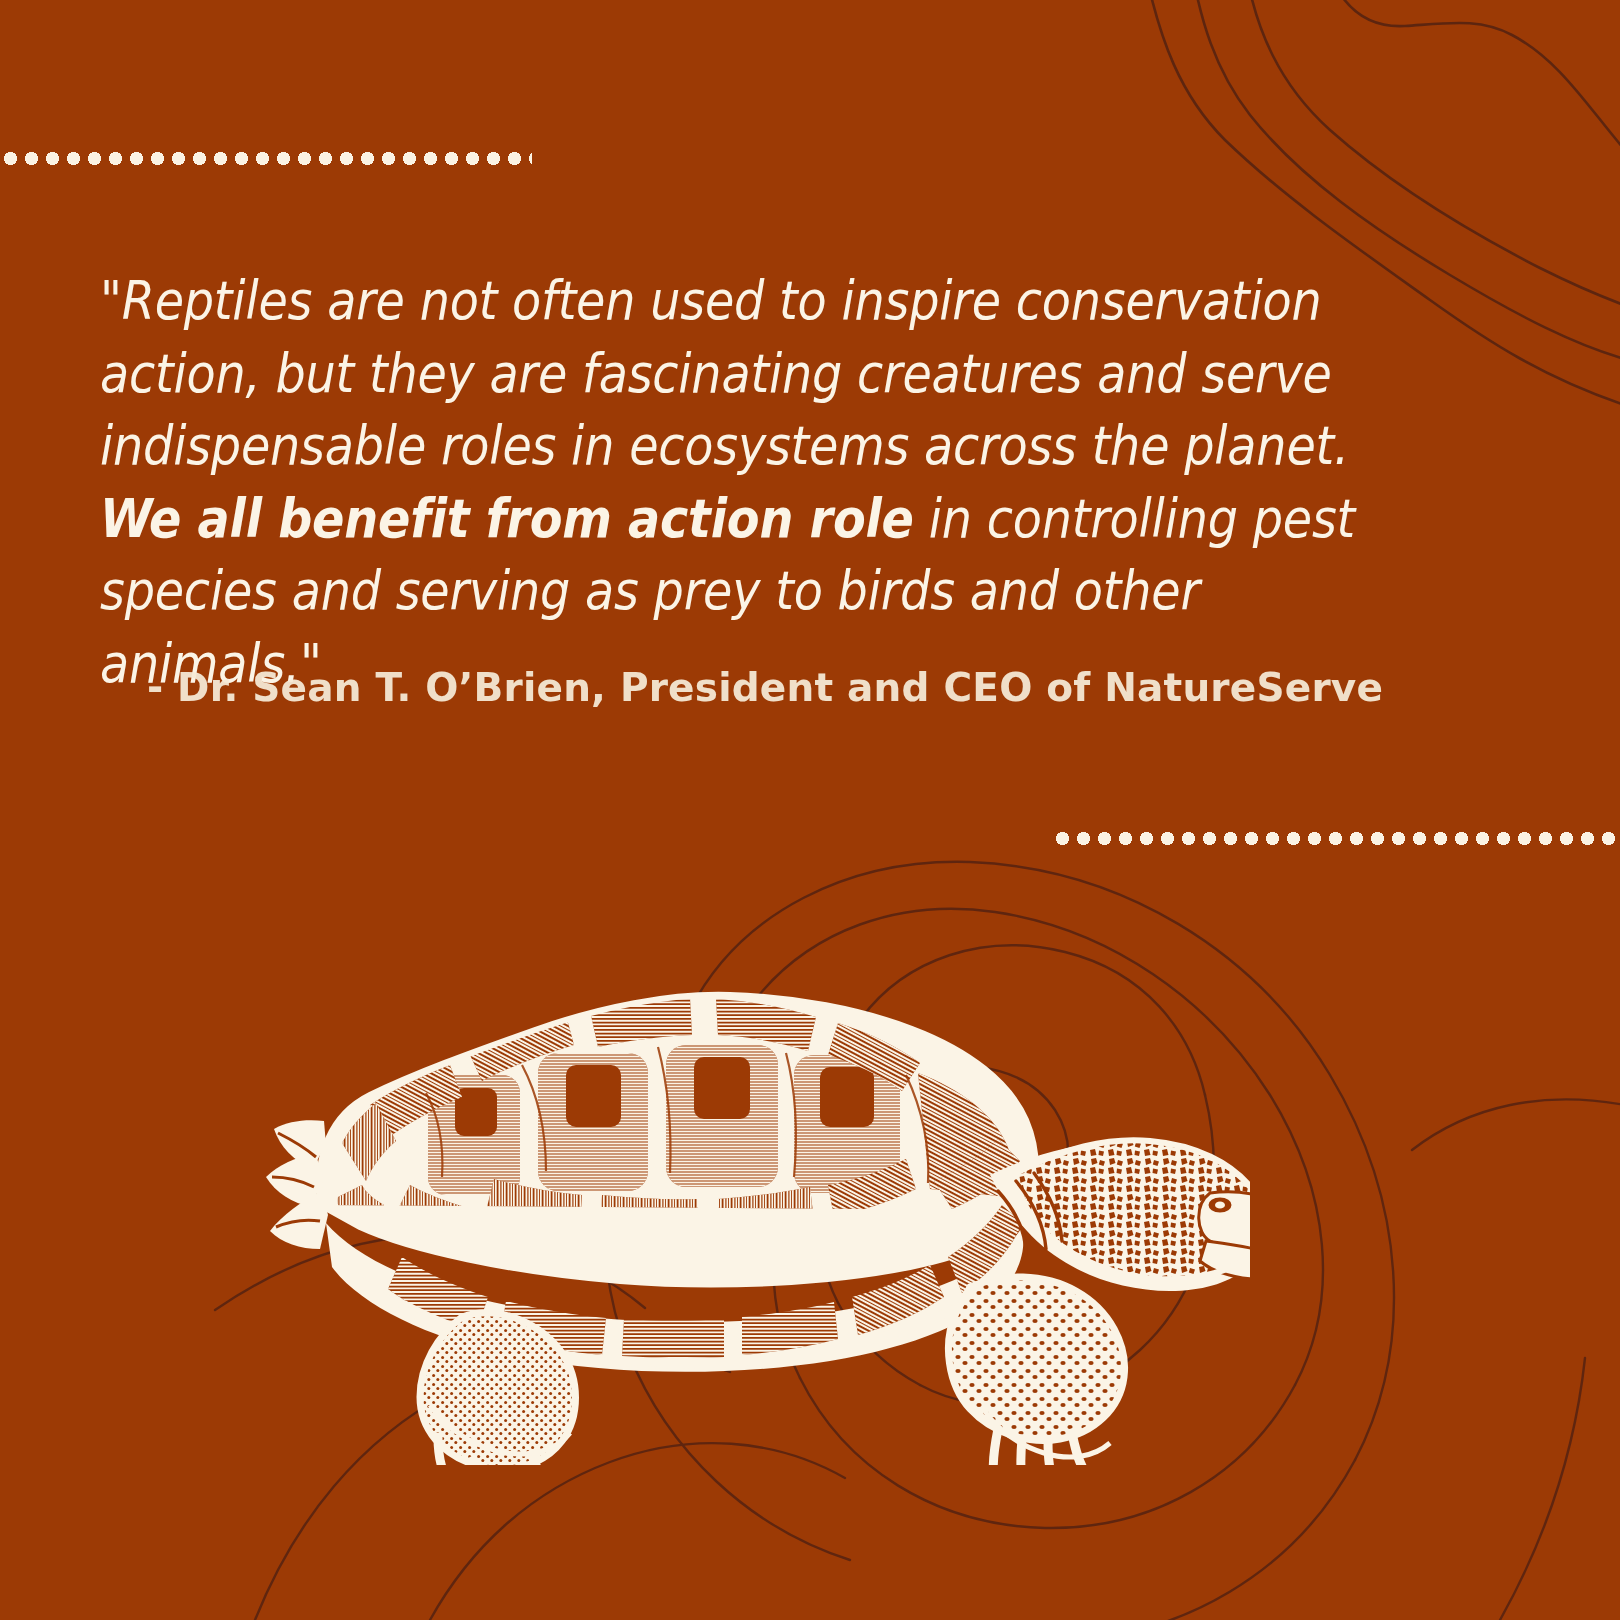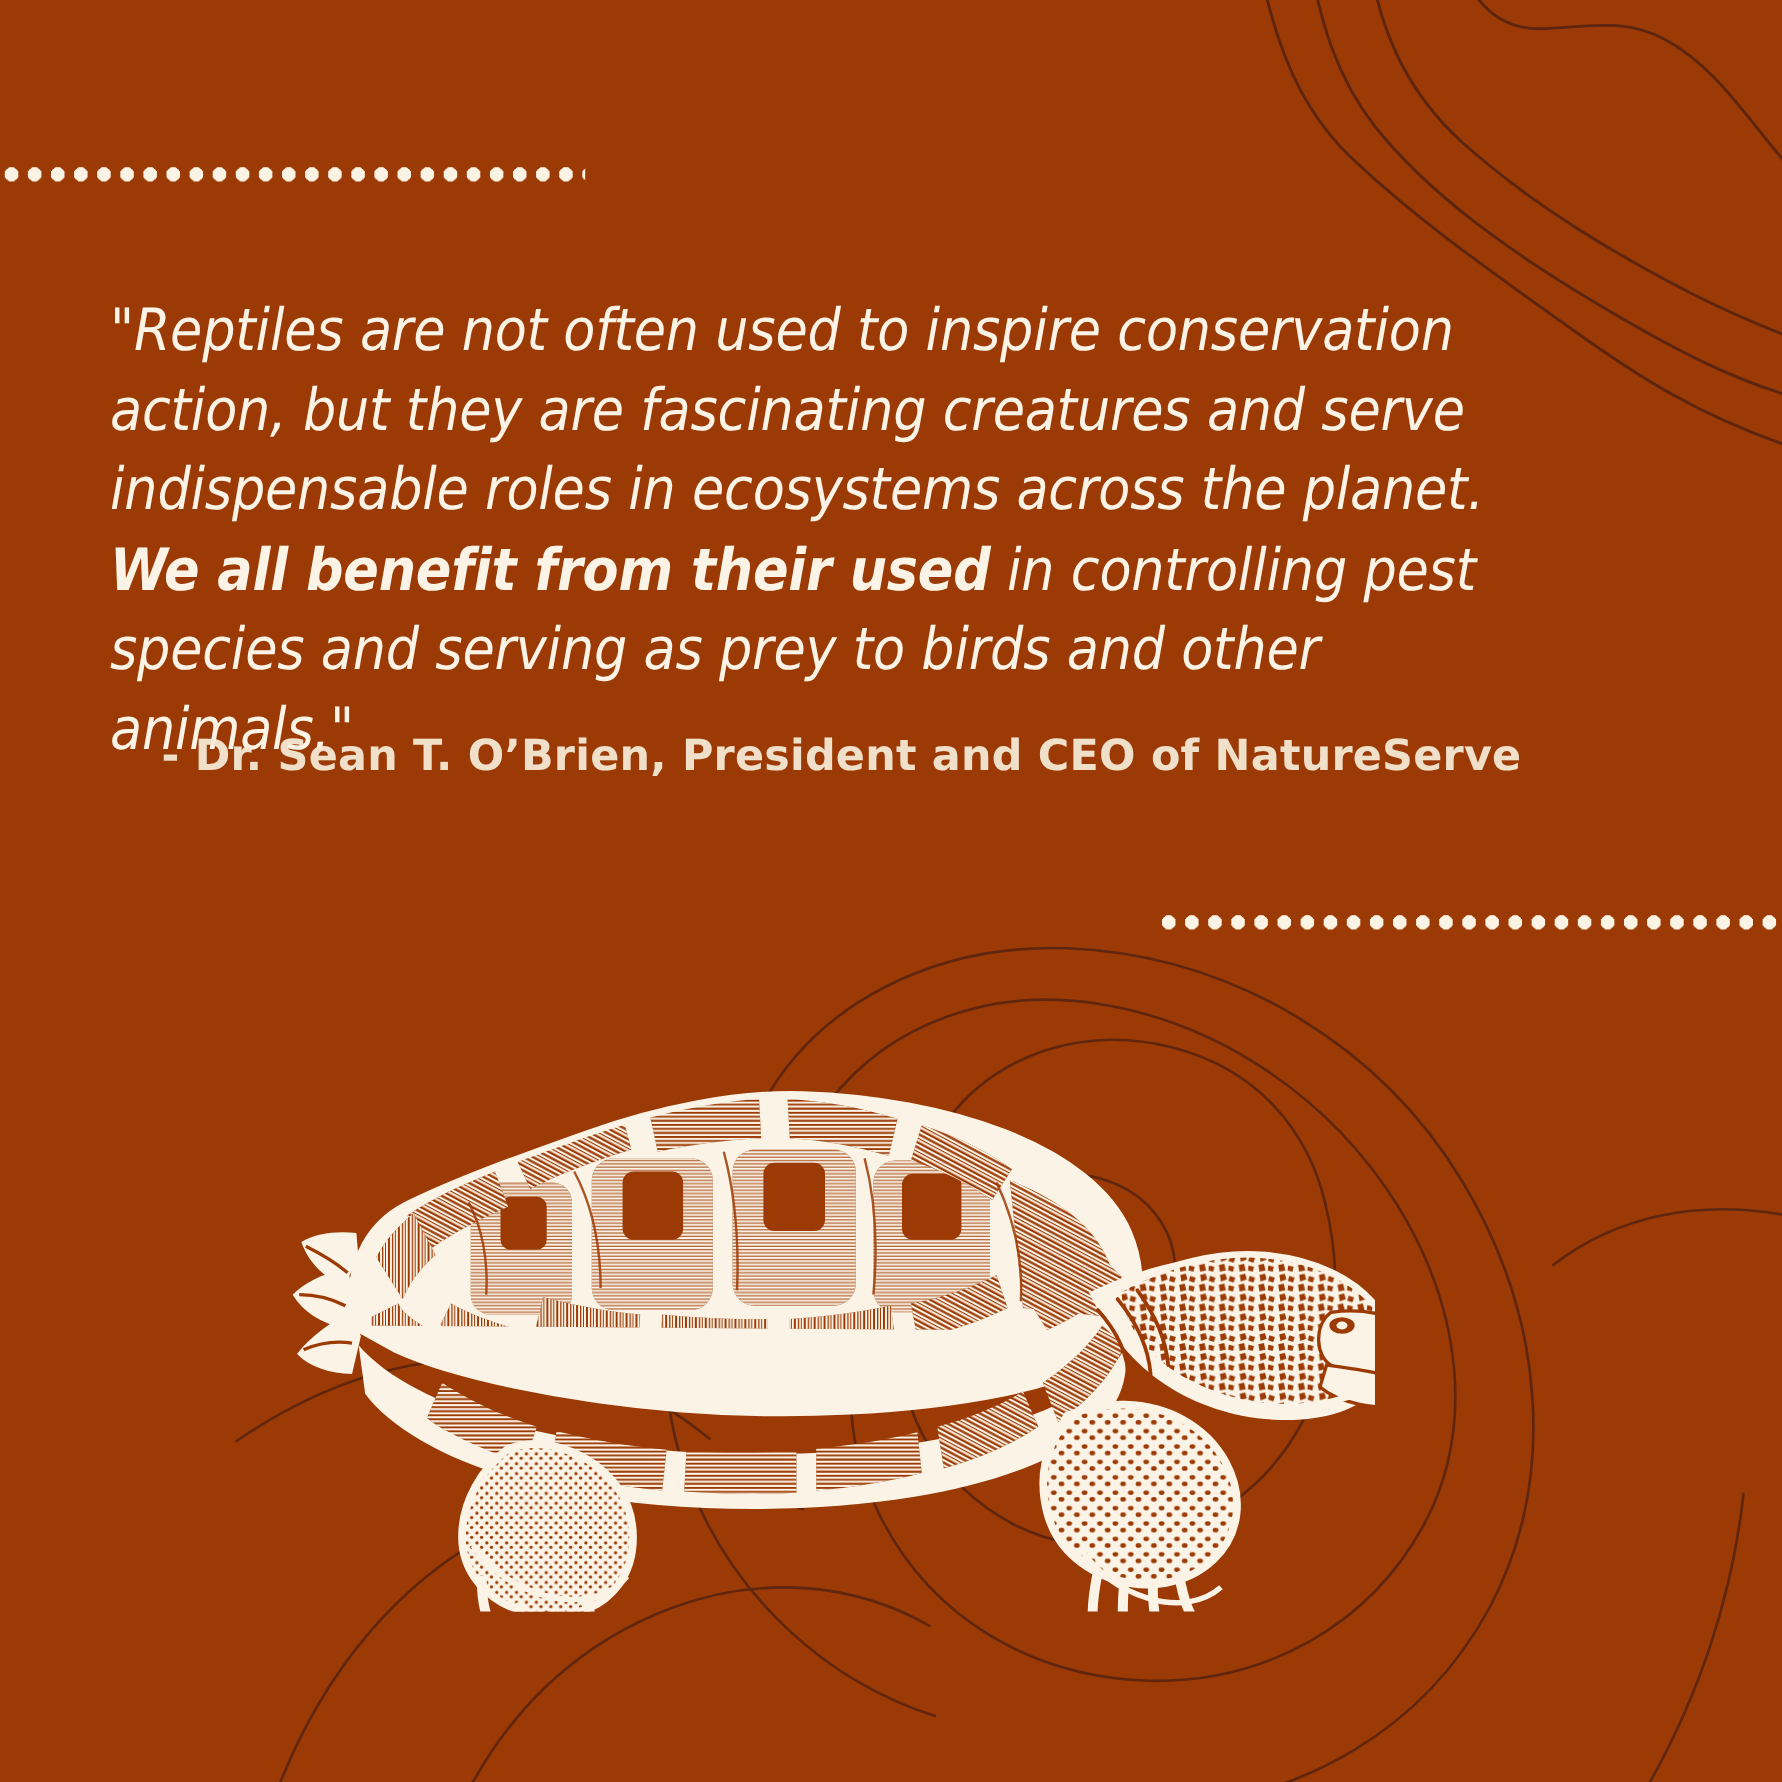--- a/index.html
+++ b/index.html
@@ -127,21 +127,21 @@
       <path d="M430,1620 C470,1548 530,1492 610,1462 C690,1432 775,1438 845,1478"></path>
       <path d="M1625,1105 C1545,1090 1470,1105 1412,1150"></path>
       <path d="M1500,1620 C1545,1540 1575,1450 1585,1358"></path>
     </g>
   </svg>
 
   <div class="dotted-rule" id="dotted-rule-top"></div>
   <div class="dotted-rule" id="dotted-rule-mid"></div>
 
   <div id="quote-block">
-    <p id="quote-text"><span>"Reptiles are not often used to inspire conservation action, but they are fascinating creatures and serve indispensable roles in ecosystems across the planet. </span><span class="emph">We all benefit from their used</span><span> in controlling pest species and serving as prey to birds and other animals."</span></p>
+    <p id="quote-text"><span>"Reptiles are not often used to inspire conservation action, but they are fascinating creatures and serve indispensable roles in ecosystems across the planet. </span><span class="emph">We all benefit from action role</span><span> in controlling pest species and serving as prey to birds and other animals."</span></p>
   </div>
 
   <p id="attribution">- Dr. Sean T. O’Brien, President and CEO of NatureServe</p>
 
   <svg id="tortoise-illustration" viewBox="0 0 1080 560" aria-hidden="true">
     <defs>
 
       <pattern id="hatchH" width="10" height="9" patternUnits="userSpaceOnUse">
         <rect width="10" height="9" fill="none"></rect>
         <path d="M0,1.5 H10 M0,4.5 H10 M0,7.5 H10" stroke="#fbf4e6" stroke-width="2.1"></path>

